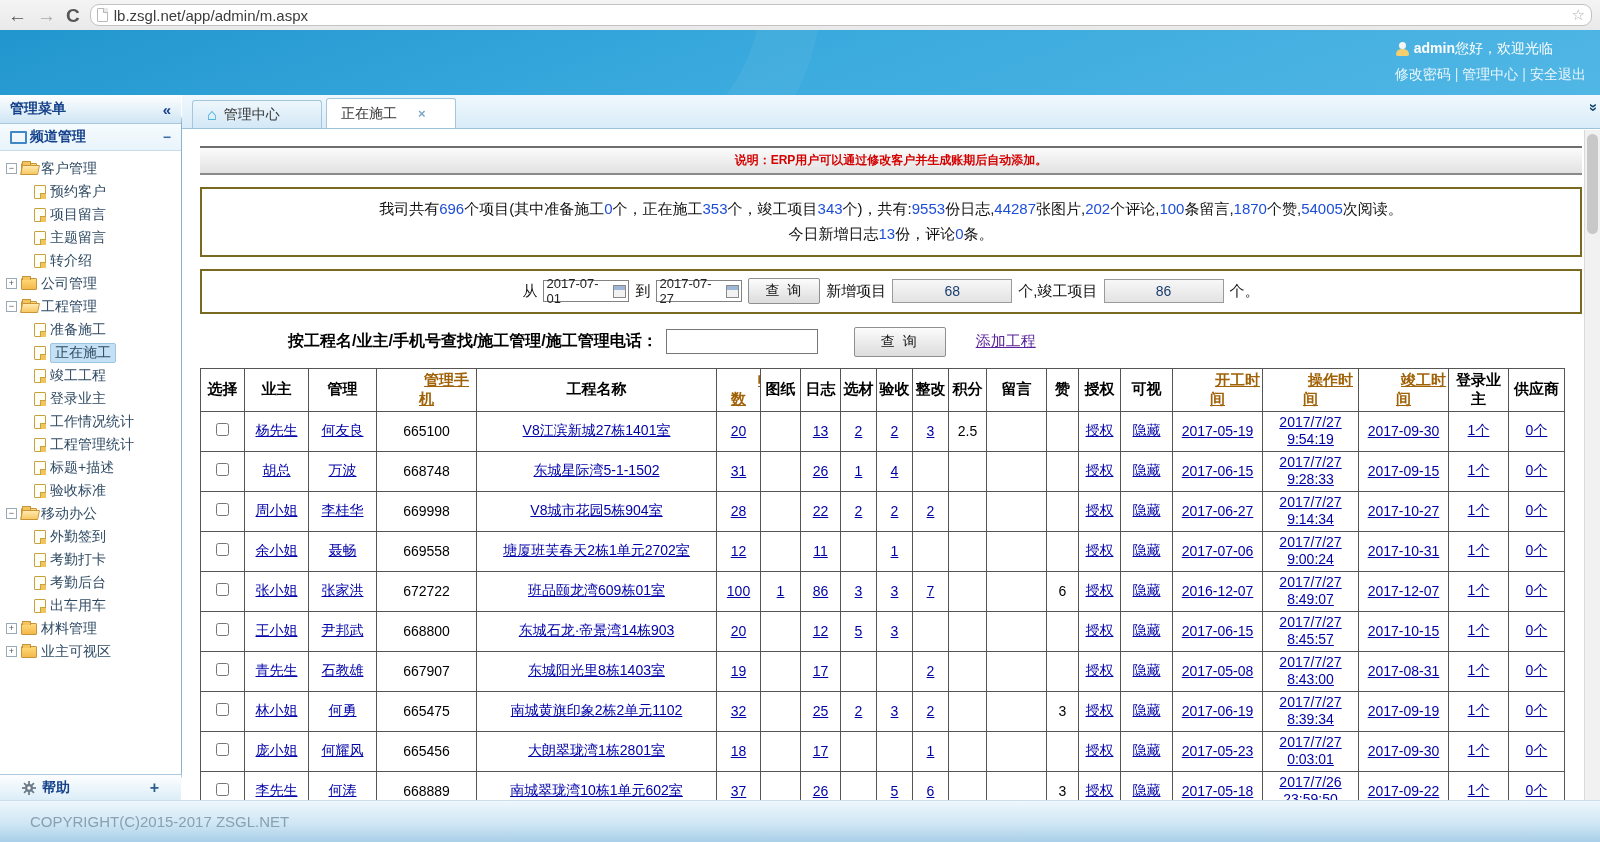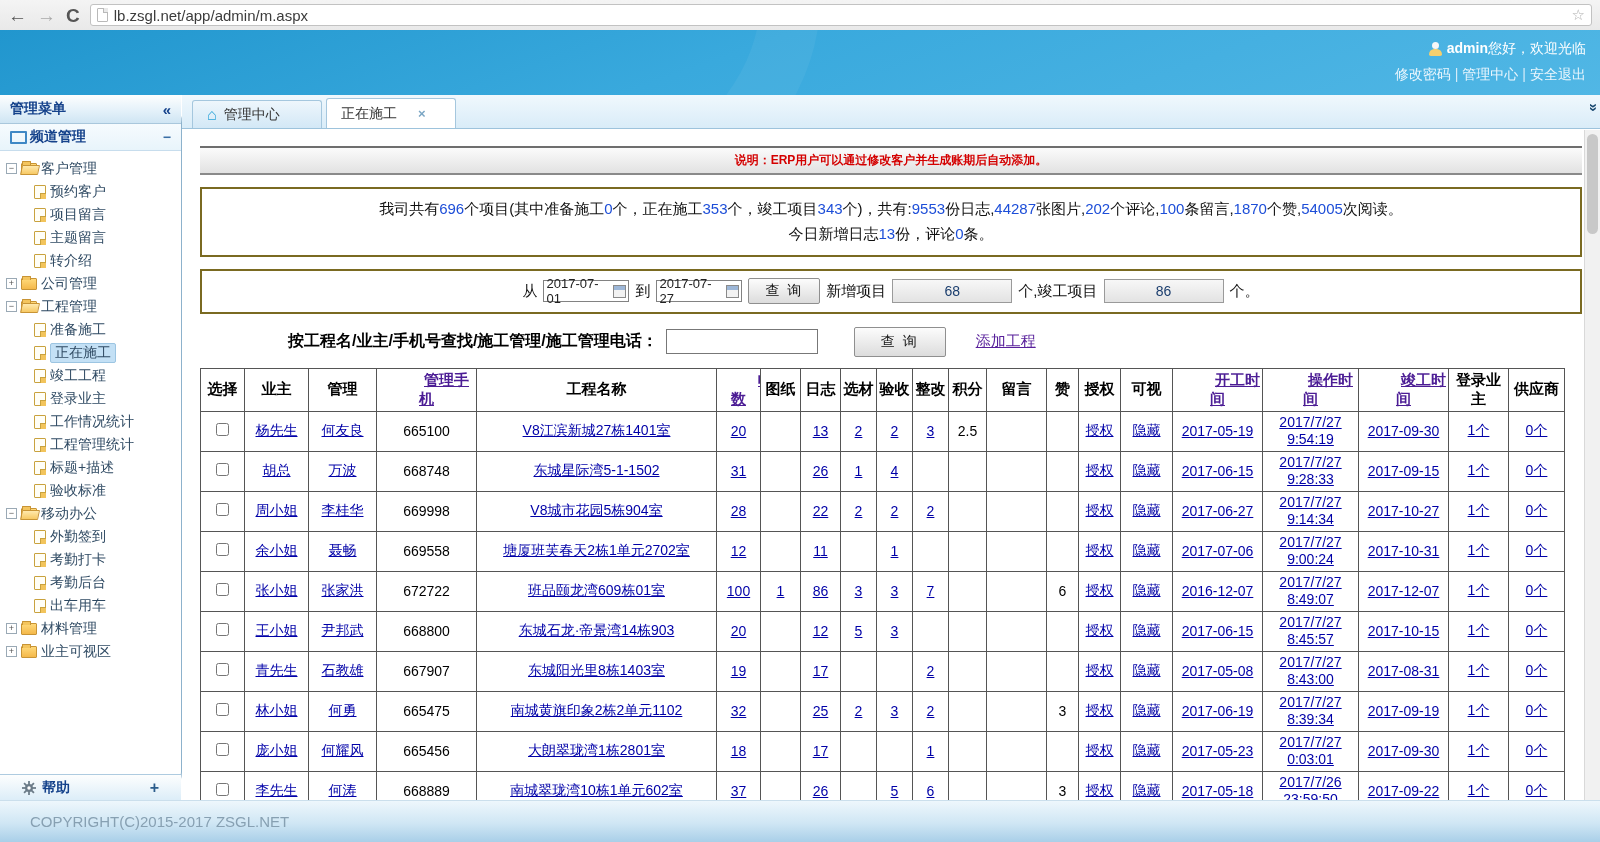--- a/index.html
+++ b/index.html
@@ -5,35 +5,35 @@
   * { margin:0; padding:0; box-sizing:border-box; }
   html,body { width:1600px; height:842px; overflow:hidden;
     font-family:"Liberation Sans","DejaVu Sans",sans-serif; }
   body { position:relative; background:#fff; }
 
   
   .chrome { height:30px; background:linear-gradient(#f4f4f4,#e9e9e9);
     display:flex; align-items:center; padding:0 8px; gap:10px; }
   .nav-ico { font-size:19px; color:#555; line-height:1; font-weight:bold; cursor:pointer; }
   .nav-ico.fwd { color:#a9a9a9; }
-  .urlbar { flex:1; height:22px; background:#fff; border:1px solid #c2c2c2; border-radius:3px;
+  .urlbar { flex:1; height:22px; background:#fff; border:1px solid #c2c2c2; border-radius:9px;
     display:flex; align-items:center; padding:0 6px; gap:6px; }
   .page-ico { width:11px; height:14px; border:1px solid #b9b9b9; border-radius:1px; background:#fff; position:relative; }
   .page-ico::after { content:""; position:absolute; right:-1px; top:-1px; width:4px; height:4px;
     background:#e9e9e9; border-left:1px solid #b9b9b9; border-bottom:1px solid #b9b9b9; }
   .url-text { font-size:15px; color:#3c3c3c; flex:1; }
   .star { color:#b0b0b0; font-size:15px; }
 
   
   .banner { height:65px; background:linear-gradient(160deg,#2196ce 0%,#39a9dd 45%,#51b7e5 100%);
     position:relative; overflow:hidden; }
   .banner::before { content:""; position:absolute; left:-200px; top:-340px; width:900px; height:500px;
     border-radius:50%; border:60px solid rgba(255,255,255,0.05); }
   .banner-right { position:absolute; right:14px; top:10px; text-align:right; color:#fff; }
-  .welcome { font-size:14px; display:flex; align-items:center; justify-content:flex-end; gap:5px; }
+  .welcome { font-size:14px; display:flex; align-items:center; gap:5px; }
   .person-ico { width:14px; height:14px; position:relative; display:inline-block; }
   .person-ico::before { content:""; position:absolute; left:4px; top:0; width:7px; height:7px; border-radius:50%; background:#f7f7f7; }
   .person-ico::after { content:""; position:absolute; left:1px; top:7px; width:13px; height:7px;
     border-radius:6px 6px 2px 2px; background:#f0c country; background:#f5cf6e; }
   .welcome b { font-weight:bold; }
   .banner-links { margin-top:8px; font-size:14px; color:#eaf6fd; }
   .banner-links span.lnk { cursor:pointer; }
   .banner-links span.sep { margin:0 4px; color:#d5ecf9; }
 
   
@@ -116,21 +116,21 @@
   .searchrow .graybtn { height:30px; padding:0 26px; margin-left:28px; }
   .addlink { color:#58209b; text-decoration:underline; font-size:15px; margin-left:22px; cursor:pointer; }
 
   
   table.grid { border-collapse:collapse; table-layout:fixed; width:1345px; margin-top:9px;
     border:1px solid #444; font-size:14px; }
   .grid th, .grid td { border:1px solid #555; text-align:center; padding:2px 1px; overflow:hidden; }
   .grid th { height:29px; font-size:15px; font-weight:bold; color:#000; background:#fff; }
   .grid td { height:36px; color:#000; }
   .grid a { color:#0000a8; text-decoration:underline; cursor:pointer; }
-  .grid th a { color:#4c1d95;margin-left:40px; }
+  .grid th a { color:#a16207;margin-left:40px; }
   .grid td.optime { white-space:pre-line; line-height:1.25; }
   .grid input[type=checkbox] { width:13px; height:13px; }
 
   
   .vscroll { position:absolute; top:35px; right:0; bottom:0; width:16px; background:#f1f1f1;
     border-left:1px solid #d9d9d9; }
   .vthumb { position:absolute; top:4px; left:2px; width:11px; height:100px; background:#c8c8c8; border-radius:6px; cursor:grab; }
 
   
   .footer { position:absolute; left:0; right:0; bottom:0; height:42px;

